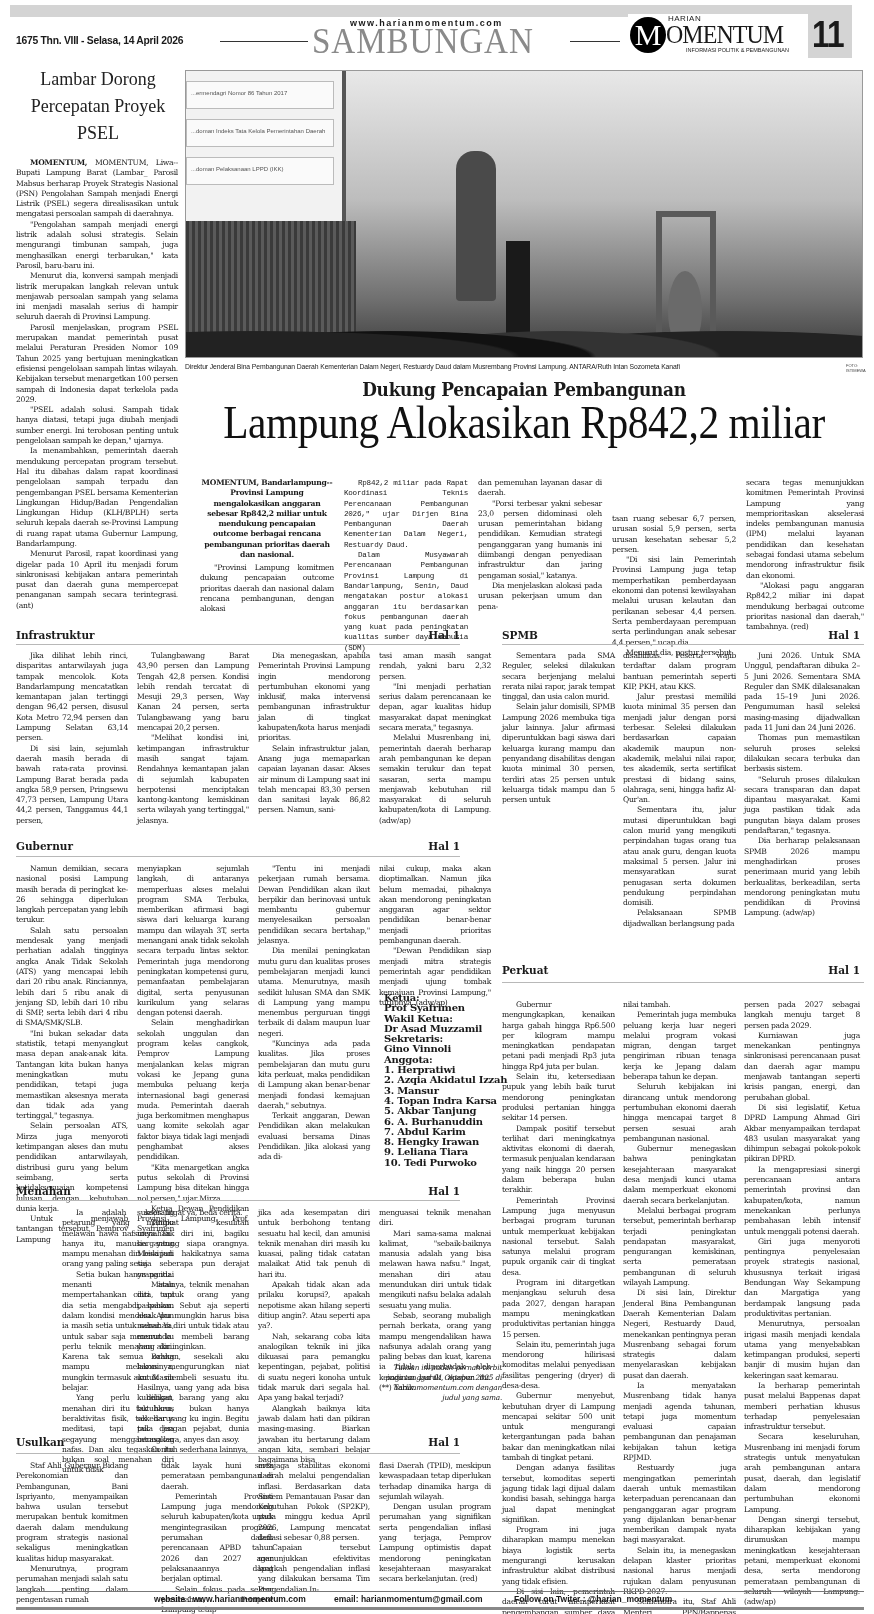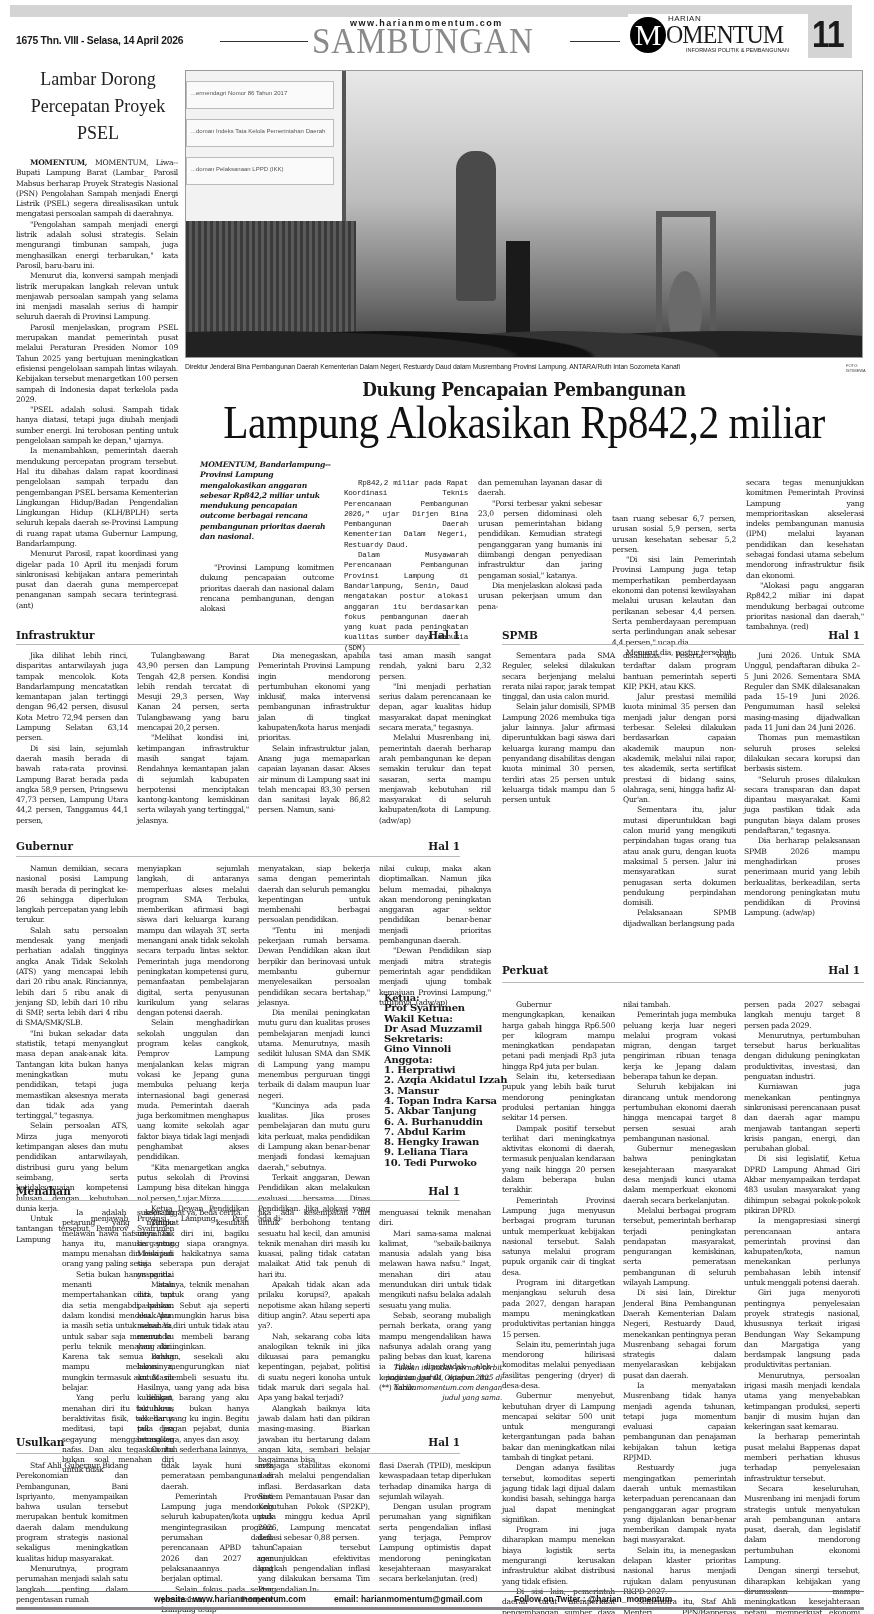--- a/index.html
+++ b/index.html
@@ -96,21 +96,21 @@
   <div class="gong-frame"></div>
   <div class="gong"></div>
   <div class="crowd"></div>
 </div>
 <div class="caption">Direktur Jenderal Bina Pembangunan Daerah Kementerian Dalam Negeri, Restuardy Daud dalam Musrembang Provinsi Lampung. ANTARA/Ruth Intan Sozometa Kanafi</div>
 <div class="credit">FOTO: ISTIMEWA</div>
 
 <div class="kicker">Dukung Pencapaian Pembangunan</div>
 <div class="headline">Lampung Alokasikan Rp842,2 miliar</div>
 
-<div class="col" style="left:200px;top:460px;width:134px;text-align:left;font-weight:bold;font-style:italic;">MOMENTUM, Bandarlampung-- Provinsi Lampung mengalokasikan anggaran sebesar Rp842,2 miliar untuk mendukung pencapaian outcome berbagai rencana pembangunan prioritas daerah dan nasional.</div>
+<div class="col" style="left:200px;top:478px;width:134px;text-align:center;font-weight:bold;">MOMENTUM, Bandarlampung-- Provinsi Lampung mengalokasikan anggaran sebesar Rp842,2 miliar untuk mendukung pencapaian outcome berbagai rencana pembangunan prioritas daerah dan nasional.</div>
 <div class="col" style="left:200px;top:563px;width:134px;">
     <p>"Provinsi Lampung komitmen dukung pencapaian outcome prioritas daerah dan nasional dalam rencana pembangunan, dengan alokasi</p>
   </div>
 <div class="col lead-split" style="left:344px;top:478px;width:124px;font-family:Liberation Mono, monospace;">
     <p>Rp842,2 miliar pada Rapat Koordinasi Teknis Perencanaan Pembangunan 2026," ujar Dirjen Bina Pembangunan Daerah Kementerian Dalam Negeri, Restuardy Daud.</p>
     <p>Dalam Musyawarah Perencanaan Pembangunan Provinsi Lampung di Bandarlampung, Senin, Daud mengatakan postur alokasi anggaran itu berdasarkan fokus pembangunan daerah yang kuat pada peningkatan kualitas sumber daya manusia (SDM)</p>
   </div>
 <div class="col lead-split" style="left:478px;top:478px;width:124px;">
     <p class="noind">dan pemenuhan layanan dasar di daerah.</p>
     <p>"Porsi terbesar yakni sebesar 23,0 persen didominasi oleh urusan pemerintahan bidang pendidikan. Kemudian strategi penganggaran yang humanis ini diimbangi dengan penyediaan infrastruktur dan jaring pengaman sosial," katanya.</p>
@@ -155,21 +155,21 @@
     <p>Selain jalur domisili, SPMB Lampung 2026 membuka tiga jalur lainnya. Jalur afirmasi diperuntukkan bagi siswa dari keluarga kurang mampu dan penyandang disabilitas dengan kuota minimal 30 persen, terdiri atas 25 persen untuk keluarga tidak mampu dan 5 persen untuk</p>
   </div>
 <div class="col" style="left:623px;top:651px;width:113px;">
     <p class="noind">disabilitas. Peserta wajib terdaftar dalam program bantuan pemerintah seperti KIP, PKH, atau KKS.</p>
     <p>Jalur prestasi memiliki kuota minimal 35 persen dan menjadi jalur dengan porsi terbesar. Seleksi dilakukan berdasarkan capaian akademik maupun non-akademik, melalui nilai rapor, tes akademik, serta sertifikat prestasi di bidang sains, olahraga, seni, hingga hafiz Al-Qur'an.</p>
     <p>Sementara itu, jalur mutasi diperuntukkan bagi calon murid yang mengikuti perpindahan tugas orang tua atau anak guru, dengan kuota maksimal 5 persen. Jalur ini mensyaratkan surat penugasan serta dokumen pendukung perpindahan domisili.</p>
     <p>Pelaksanaan SPMB dijadwalkan berlangsung pada</p>
   </div>
 <div class="col" style="left:744px;top:651px;width:116px;">
     <p>Juni 2026. Untuk SMA Unggul, pendaftaran dibuka 2–5 Juni 2026. Sementara SMA Reguler dan SMK dilaksanakan pada 15–19 Juni 2026. Pengumuman hasil seleksi masing-masing dijadwalkan pada 11 Juni dan 24 Juni 2026.</p>
-    <p>Thomas pun memastikan seluruh proses seleksi dilakukan secara korupsi dan berbasis sistem.</p>
+    <p>Thomas pun memastikan seluruh proses seleksi dilakukan secara terbuka dan berbasis sistem.</p>
     <p>"Seluruh proses dilakukan secara transparan dan dapat dipantau masyarakat. Kami juga pastikan tidak ada pungutan biaya dalam proses pendaftaran," tegasnya.</p>
     <p>Dia berharap pelaksanaan SPMB 2026 mampu menghadirkan proses penerimaan murid yang lebih berkualitas, berkeadilan, serta mendorong peningkatan mutu pendidikan di Provinsi Lampung. (adw/ap)</p>
   </div>
 
 <div class="sec-head" style="left:16px;top:840px;">Gubernur</div>
 <div class="sec-hal" style="left:400px;top:840px;width:60px;">Hal 1</div>
 <div class="sec-rule" style="left:16px;top:856px;width:444px;"></div>
 <div class="col" style="left:16px;top:864px;width:112px;">
     <p>Namun demikian, secara nasional posisi Lampung masih berada di peringkat ke-26 sehingga diperlukan langkah percepatan yang lebih terukur.</p>
     <p>Salah satu persoalan mendesak yang menjadi perhatian adalah tingginya angka Anak Tidak Sekolah (ATS) yang mencapai lebih dari 20 ribu anak. Rinciannya, lebih dari 5 ribu anak di jenjang SD, lebih dari 10 ribu di SMP, serta lebih dari 4 ribu di SMA/SMK/SLB.</p>
@@ -177,21 +177,20 @@
     <p>Selain persoalan ATS, Mirza juga menyoroti ketimpangan akses dan mutu pendidikan antarwilayah, distribusi guru yang belum seimbang, serta ketidaksesuaian kompetensi lulusan dengan kebutuhan dunia kerja.</p>
     <p>Untuk menjawab tantangan tersebut, Pemprov Lampung</p>
   </div>
 <div class="col" style="left:137px;top:864px;width:112px;">
     <p class="noind">menyiapkan sejumlah langkah, di antaranya memperluas akses melalui program SMA Terbuka, memberikan afirmasi bagi siswa dari keluarga kurang mampu dan wilayah 3T, serta menangani anak tidak sekolah secara terpadu lintas sektor. Pemerintah juga mendorong peningkatan kompetensi guru, pemanfaatan pembelajaran digital, serta penyusunan kurikulum yang selaras dengan potensi daerah.</p>
     <p>Selain menghadirkan sekolah unggulan dan program kelas cangkok, Pemprov Lampung menjalankan kelas migran vokasi ke Jepang guna membuka peluang kerja internasional bagi generasi muda. Pemerintah daerah juga berkomitmen menghapus uang komite sekolah agar faktor biaya tidak lagi menjadi penghambat akses pendidikan.</p>
     <p>"Kita menargetkan angka putus sekolah di Provinsi Lampung bisa ditekan hingga nol persen," ujar Mirza.</p>
     <p>Ketua Dewan Pendidikan Provinsi Lampung, Prof. Syafrimen</p>
   </div>
 <div class="col" style="left:258px;top:864px;width:112px;">
-    <p class="noind">menyatakan, siap bekerja sama dengan pemerintah daerah dan seluruh pemangku kepentingan untuk membenahi berbagai persoalan pendidikan.</p>
     <p>"Tentu ini menjadi pekerjaan rumah bersama. Dewan Pendidikan akan ikut berpikir dan berinovasi untuk membantu gubernur menyelesaikan persoalan pendidikan secara bertahap," jelasnya.</p>
     <p>Dia menilai peningkatan mutu guru dan kualitas proses pembelajaran menjadi kunci utama. Menurutnya, masih sedikit lulusan SMA dan SMK di Lampung yang mampu menembus perguruan tinggi terbaik di dalam maupun luar negeri.</p>
     <p>"Kuncinya ada pada kualitas. Jika proses pembelajaran dan mutu guru kita perkuat, maka pendidikan di Lampung akan benar-benar menjadi fondasi kemajuan daerah," sebutnya.</p>
     <p>Terkait anggaran, Dewan Pendidikan akan melakukan evaluasi bersama Dinas Pendidikan. Jika alokasi yang ada di-</p>
   </div>
 <div class="col" style="left:379px;top:864px;width:112px;">
     <p class="noind">nilai cukup, maka akan dioptimalkan. Namun jika belum memadai, pihaknya akan mendorong peningkatan anggaran agar sektor pendidikan benar-benar menjadi prioritas pembangunan daerah.</p>
     <p>"Dewan Pendidikan siap menjadi mitra strategis pemerintah agar pendidikan menjadi ujung tombak kemajuan Provinsi Lampung," tutupnya. (adw/ap)</p>
   </div>
 <div class="roster" id="roster">
@@ -236,21 +235,20 @@
     <p>Gubernur menegaskan bahwa peningkatan kesejahteraan masyarakat desa menjadi kunci utama dalam memperkuat ekonomi daerah secara berkelanjutan.</p>
     <p>Melalui berbagai program tersebut, pemerintah berharap terjadi peningkatan pendapatan masyarakat, pengurangan kemiskinan, serta pemerataan pembangunan di seluruh wilayah Lampung.</p>
     <p>Di sisi lain, Direktur Jenderal Bina Pembangunan Daerah Kementerian Dalam Negeri, Restuardy Daud, menekankan pentingnya peran Musrenbang sebagai forum strategis dalam menyelaraskan kebijakan pusat dan daerah.</p>
     <p>Ia menyatakan Musrenbang tidak hanya menjadi agenda tahunan, tetapi juga momentum evaluasi capaian pembangunan dan penajaman kebijakan tahun ketiga RPJMD.</p>
     <p>Restuardy juga mengingatkan pemerintah daerah untuk memastikan keterpaduan perencanaan dan penganggaran agar program yang dijalankan benar-benar memberikan dampak nyata bagi masyarakat.</p>
     <p>Selain itu, ia menegaskan delapan klaster prioritas nasional harus menjadi rujukan dalam penyusunan RKPD 2027.</p>
     <p>Sementara itu, Staf Ahli Menteri PPN/Bappenas Kurniawan Ariadi menyoroti pentingnya akselerasi pertumbuhan ekonomi di tengah tantangan global.</p>
   </div>
 <div class="col" style="left:744px;top:1000px;width:116px;">
     <p class="noind">persen pada 2027 sebagai langkah menuju target 8 persen pada 2029.</p>
-    <p>Menurutnya, pertumbuhan tersebut harus berkualitas dengan didukung peningkatan produktivitas, investasi, dan penguatan industri.</p>
     <p>Kurniawan juga menekankan pentingnya sinkronisasi perencanaan pusat dan daerah agar mampu menjawab tantangan seperti krisis pangan, energi, dan perubahan global.</p>
     <p>Di sisi legislatif, Ketua DPRD Lampung Ahmad Giri Akbar menyampaikan terdapat 483 usulan masyarakat yang dihimpun sebagai pokok-pokok pikiran DPRD.</p>
     <p>Ia mengapresiasi sinergi perencanaan antara pemerintah provinsi dan kabupaten/kota, namun menekankan perlunya pembahasan lebih intensif untuk menggali potensi daerah.</p>
     <p>Giri juga menyoroti pentingnya penyelesaian proyek strategis nasional, khususnya terkait irigasi Bendungan Way Sekampung dan Margatiga yang berdampak langsung pada produktivitas pertanian.</p>
     <p>Menurutnya, persoalan irigasi masih menjadi kendala utama yang menyebabkan ketimpangan produksi, seperti banjir di musim hujan dan kekeringan saat kemarau.</p>
     <p>Ia berharap pemerintah pusat melalui Bappenas dapat memberi perhatian khusus terhadap penyelesaian infrastruktur tersebut.</p>
     <p>Secara keseluruhan, Musrenbang ini menjadi forum strategis untuk menyatukan arah pembangunan antara pusat, daerah, dan legislatif dalam mendorong pertumbuhan ekonomi Lampung.</p>
     <p>Dengan sinergi tersebut, diharapkan kebijakan yang dirumuskan mampu meningkatkan kesejahteraan petani, memperkuat ekonomi desa, serta mendorong pemerataan pembangunan di seluruh wilayah Lampung. (adw/ap)</p>
   </div>
 

